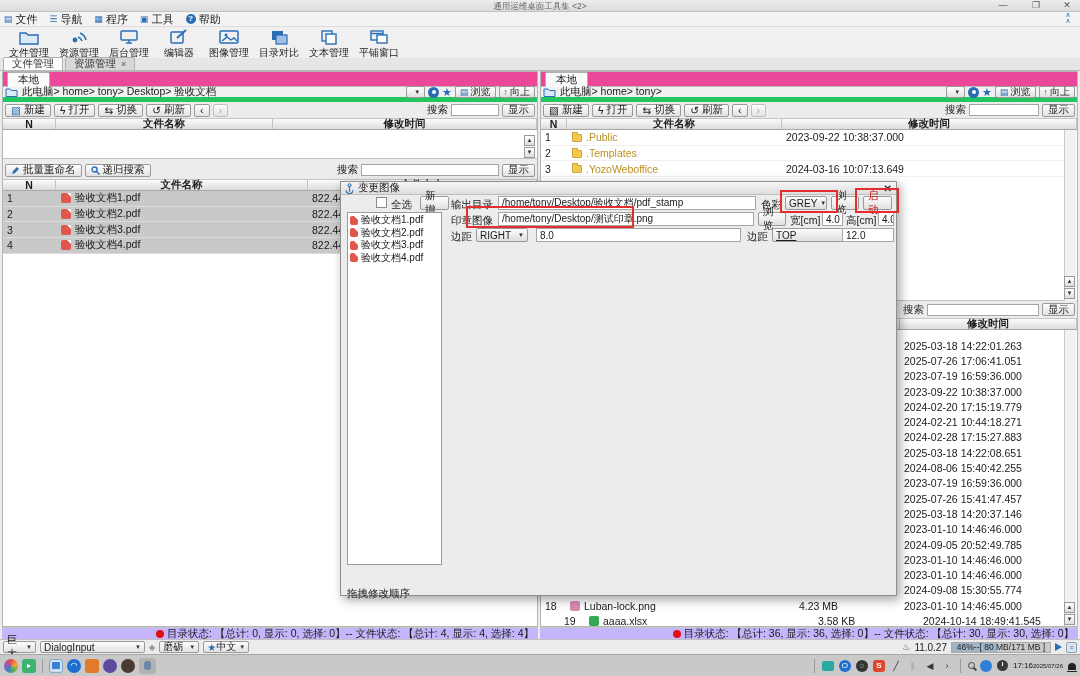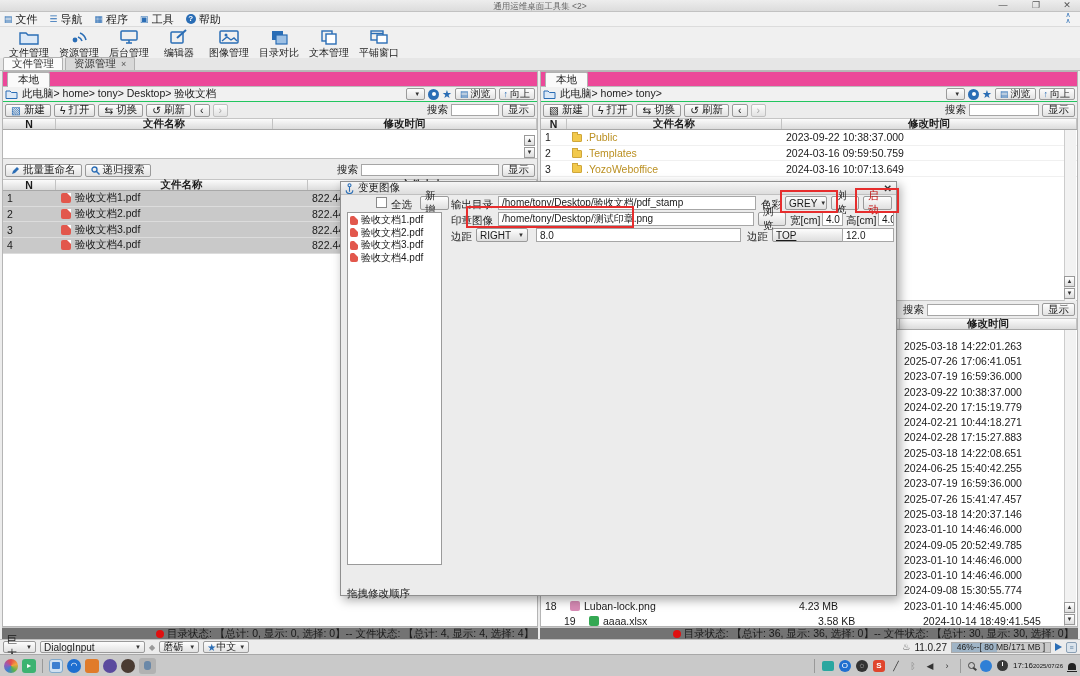--- a/index.html
+++ b/index.html
@@ -29,21 +29,21 @@
   .mtab{height:13px;padding:0 8px;display:flex;align-items:center;gap:5px;font-size:10.5px;border:1px solid #b0b0b0;border-bottom:none;border-radius:2px 2px 0 0;background:#d8d8d8;color:#333;}
   .mtab.active{background:#fbfbfb;}
   .tabx{font-size:9px;color:#555;}
 
   
   .pane{top:71px;height:556px;background:#ececec;border:1px solid #b5b5b5;}
   #leftpane{left:2px;width:536px;}
   #rightpane{left:540px;width:538px;}
   .ptabstrip{position:absolute;left:0;top:0;right:0;height:15px;background:#ec4899;border-bottom:1px solid #bbb;}
   .ptab{position:absolute;left:4px;top:0;height:15px;padding:0 10px;background:#fafafa;border:1px solid #b0b0b0;border-bottom:none;border-radius:2px 2px 0 0;font-size:10.5px;display:flex;align-items:center;}
-  .crumbrow{position:absolute;left:0;top:15px;right:0;height:15px;background:#f1f1f1;border-bottom:1px solid #22c55e;display:flex;align-items:center;padding:0 2px;gap:4px;}
+  .crumbrow{position:absolute;left:0;top:15px;right:0;height:15px;background:#f1f1f1;border-bottom:5px solid #22c55e;display:flex;align-items:center;padding:0 2px;gap:4px;}
   .crumbtxt{font-size:10.5px;white-space:nowrap;overflow:hidden;flex:1;}
   .crumbbtns{display:flex;align-items:center;gap:3px;margin-left:auto;}
   .sqbtn{height:12px;border:1px solid #9a9a9a;border-radius:2px;background:linear-gradient(#fdfdfd,#e2e2e2);display:inline-flex;align-items:center;justify-content:center;gap:2px;padding:0 4px;font-size:10px;color:#222;}
   .sqbtn .bico{color:#2a6db5;font-size:9px;}
   .flatico{color:#2a6db5;font-size:11px;}
   .bluecirc{display:inline-block;width:11px;height:11px;border-radius:50%;background:#2a6db5;position:relative;}
   .bluecirc::after{content:"";position:absolute;left:3.5px;top:3.5px;width:4px;height:4px;border-radius:50%;background:#fff;}
   .btnrow{position:absolute;left:0;right:0;height:16px;background:#ececec;display:flex;align-items:center;gap:3px;padding:0 2px;}
   .navbtn{height:13px;border:1px solid #9a9a9a;border-radius:2px;background:linear-gradient(#fdfdfd,#e2e2e2);display:inline-flex;align-items:center;gap:3px;padding:0 5px;font-size:10.5px;color:#222;}
   .navbtn.dis{color:#aaa;border-color:#c0c0c0;}
@@ -68,21 +68,21 @@
   .folderlist .trow .name{color:#bb9022;}
 
   
   .lt .c1{width:53px;} .lt .c2{width:217px;} .lt .c3{flex:1;}
   .lb .c1{width:53px;} .lb .c2{width:252px;} .lb .c3{flex:1;}
   .rt .c1{width:26px;} .rt .c2{width:215px;} .rt .c3{flex:1;}
   .rb .c1{width:24px;} .rb .c2{width:230px;} .rb .c3{width:105px;} .rb .c4{flex:1;}
 
   .vtrack{position:absolute;right:1px;width:12px;background:#f2f2f2;border-left:1px solid #ccc;}
   .scrarr{position:absolute;width:11px;height:11px;border:1px solid #999;background:linear-gradient(#fff,#ddd);font-size:6px;line-height:9px;text-align:center;color:#333;}
-  .statusbar{position:absolute;height:12px;background:#737373;display:flex;align-items:center;justify-content:flex-end;gap:3px;font-size:10.5px;padding-right:4px;border-top:1px solid #c6c6c6;}
+  .statusbar{position:absolute;height:12px;background:#c4b5fd;display:flex;align-items:center;justify-content:flex-end;gap:3px;font-size:10.5px;padding-right:4px;border-top:1px solid #c6c6c6;}
   .dot{width:8px;height:8px;border-radius:50%;background:#e01010;flex:none;}
 
   
   #dialog{left:340px;top:181px;width:557px;height:415px;background:#ececec;border:1px solid #8f8f8f;box-shadow:3px 4px 10px rgba(0,0,0,.35);z-index:30;}
   #dlgtitle{position:absolute;left:0;top:0;right:0;height:13px;background:linear-gradient(#f6f6f6,#ddd);border-bottom:1px solid #c0c0c0;display:flex;align-items:center;padding:0 4px;gap:4px;font-size:10.5px;}
   #dlgclose{margin-left:auto;font-size:10px;font-weight:bold;color:#333;}
   .dlbl{position:absolute;font-size:10.5px;white-space:nowrap;}
   .dinp{position:absolute;background:#fff;border:1px solid #a6a6a6;height:14px;font-size:10px;padding:0 3px;white-space:nowrap;overflow:hidden;display:flex;align-items:center;}
   .dbtn{position:absolute;height:14px;border:1px solid #9a9a9a;border-radius:2px;background:linear-gradient(#fdfdfd,#e0e0e0);font-size:10.5px;display:flex;align-items:center;justify-content:center;padding:0 4px;}
   .dcmb{position:absolute;height:14px;border:1px solid #9a9a9a;border-radius:2px;background:linear-gradient(#fdfdfd,#dedede);font-size:10px;display:flex;align-items:center;justify-content:space-between;padding:0 3px;}
@@ -410,21 +410,20 @@
           </span>
           <span class="c c3">2023-09-22 10:38:37.000</span>
         </div>
 
         <div class="trow">
           <span class="c c1">2</span>
           <span class="c c2 name">
             <i class="fic" data-icon="folder"></i>
             <span>.Templates</span>
           </span>
-          <span class="c c3">2024-03-16 09:59:50.759</span>
         </div>
 
         <div class="trow">
           <span class="c c1">3</span>
           <span class="c c2 name">
             <i class="fic" data-icon="folder"></i>
             <span>.YozoWeboffice</span>
           </span>
           <span class="c c3">2024-03-16 10:07:13.649</span>
         </div>
@@ -519,21 +518,21 @@
           <span class="c c3"></span>
           <span class="c c4">2025-03-18 14:22:08.651</span>
         </div>
 
         <div class="trow" style="height:15.3px;border-bottom:none;">
           <span class="c c1"></span>
           <span class="c c2">
             <span></span>
           </span>
           <span class="c c3"></span>
-          <span class="c c4">2024-06-25 15:40:42.255</span>
+          <span class="c c4">2024-08-06 15:40:42.255</span>
         </div>
 
         <div class="trow" style="height:15.3px;border-bottom:none;">
           <span class="c c1"></span>
           <span class="c c2">
             <span></span>
           </span>
           <span class="c c3"></span>
           <span class="c c4">2023-07-19 16:59:36.000</span>
         </div>

